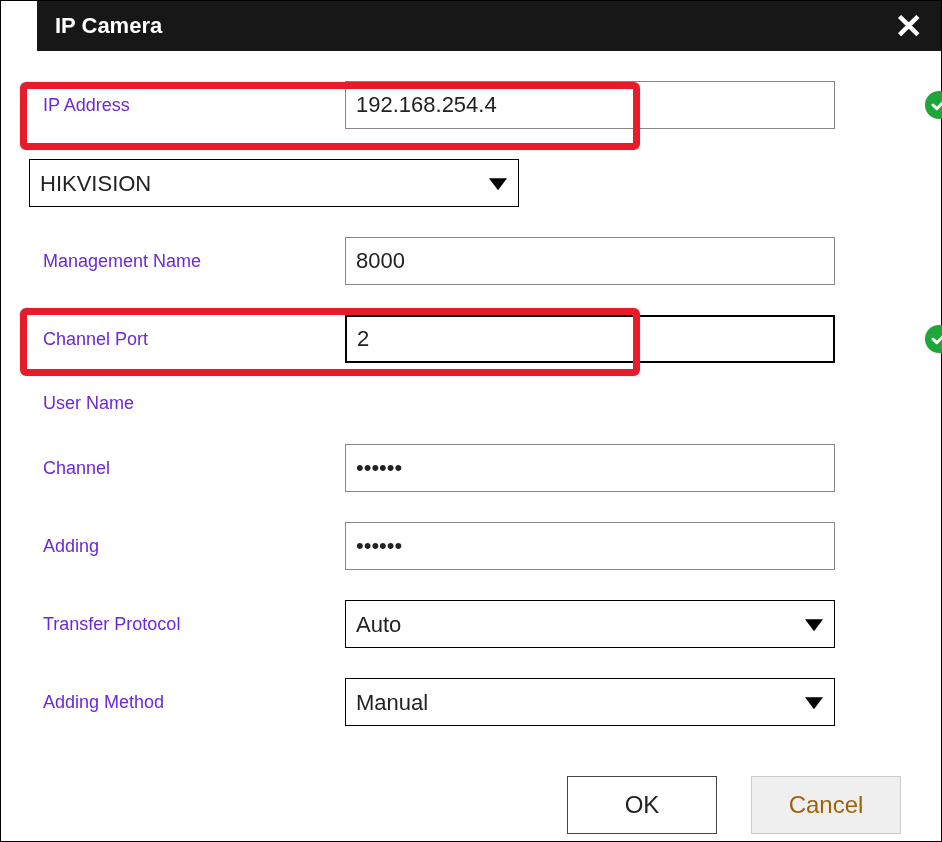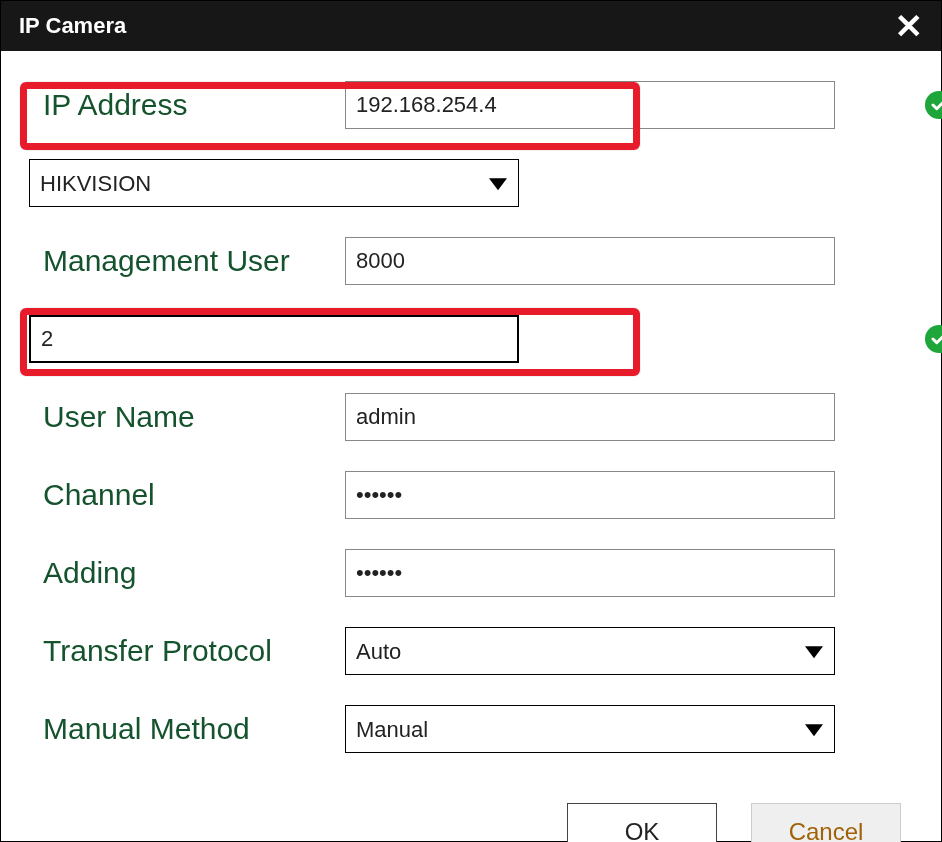--- a/index.html
+++ b/index.html
@@ -18,20 +18,21 @@
       flex-direction: column;
     }
     .titlebar {
       background: #171717;
       color: #fff;
       display: flex;
       justify-content: space-between;
       align-items: center;
       padding: 8px 18px;
       height: 58px;
+      margin-left: 36px;
     }
     .title {
       font-size: 22px;
       font-weight: bold;
     }
     .close-x {
       font-size: 34px;
       font-weight: bold;
       cursor: pointer;
       line-height: 1;
@@ -41,22 +42,22 @@
       flex: 1;
     }
     .row {
       display: flex;
       align-items: center;
       margin-bottom: 30px;
       position: relative;
     }
     .label {
       width: 316px;
-      font-size: 30px;
-      color: #14532d;
+      font-size: 18px;
+      color: #6d28d9;
       padding-left: 14px;
     }
     .fieldwrap {
       flex: 1;
       position: relative;
       display: flex;
       align-items: center;
     }
     .field {
       width: 490px;
@@ -171,42 +172,40 @@
       <div class="fieldwrap">
         <span class="select-wrap">
           <select class="field">
             <option>HIKVISION</option>
           </select>
         </span>
       </div>
     </div>
 
     <div class="row">
-      <div class="label">Management User</div>
+      <div class="label">Management Name</div>
       <div class="fieldwrap">
         <input class="field" value="8000" style="">
       </div>
     </div>
 
     <div class="row">
+      <div class="label">Channel Port</div>
       <div class="fieldwrap">
         <input class="field" style="border: 2px solid rgb(0, 0, 0);" value="2">
         <span class="checkmark">
           <svg viewBox="0 0 24 24">
               <path d="M4 12l5 5L20 6" stroke="#fff" stroke-width="4" fill="none" stroke-linecap="round" stroke-linejoin="round"></path>
             </svg>
         </span>
       </div>
     </div>
 
     <div class="row">
       <div class="label">User Name</div>
-      <div class="fieldwrap">
-        <input class="field" value="admin" style="">
-      </div>
     </div>
 
     <div class="row">
       <div class="label">Channel</div>
       <div class="fieldwrap">
         <input class="field" value="••••••" style="">
       </div>
     </div>
 
     <div class="row">
@@ -221,21 +220,21 @@
       <div class="fieldwrap">
         <span class="select-wrap">
           <select class="field">
             <option>Auto</option>
           </select>
         </span>
       </div>
     </div>
 
     <div class="row">
-      <div class="label">Manual Method</div>
+      <div class="label">Adding Method</div>
       <div class="fieldwrap">
         <span class="select-wrap">
           <select class="field">
             <option>Manual</option>
           </select>
         </span>
       </div>
     </div>
 
   </div>

